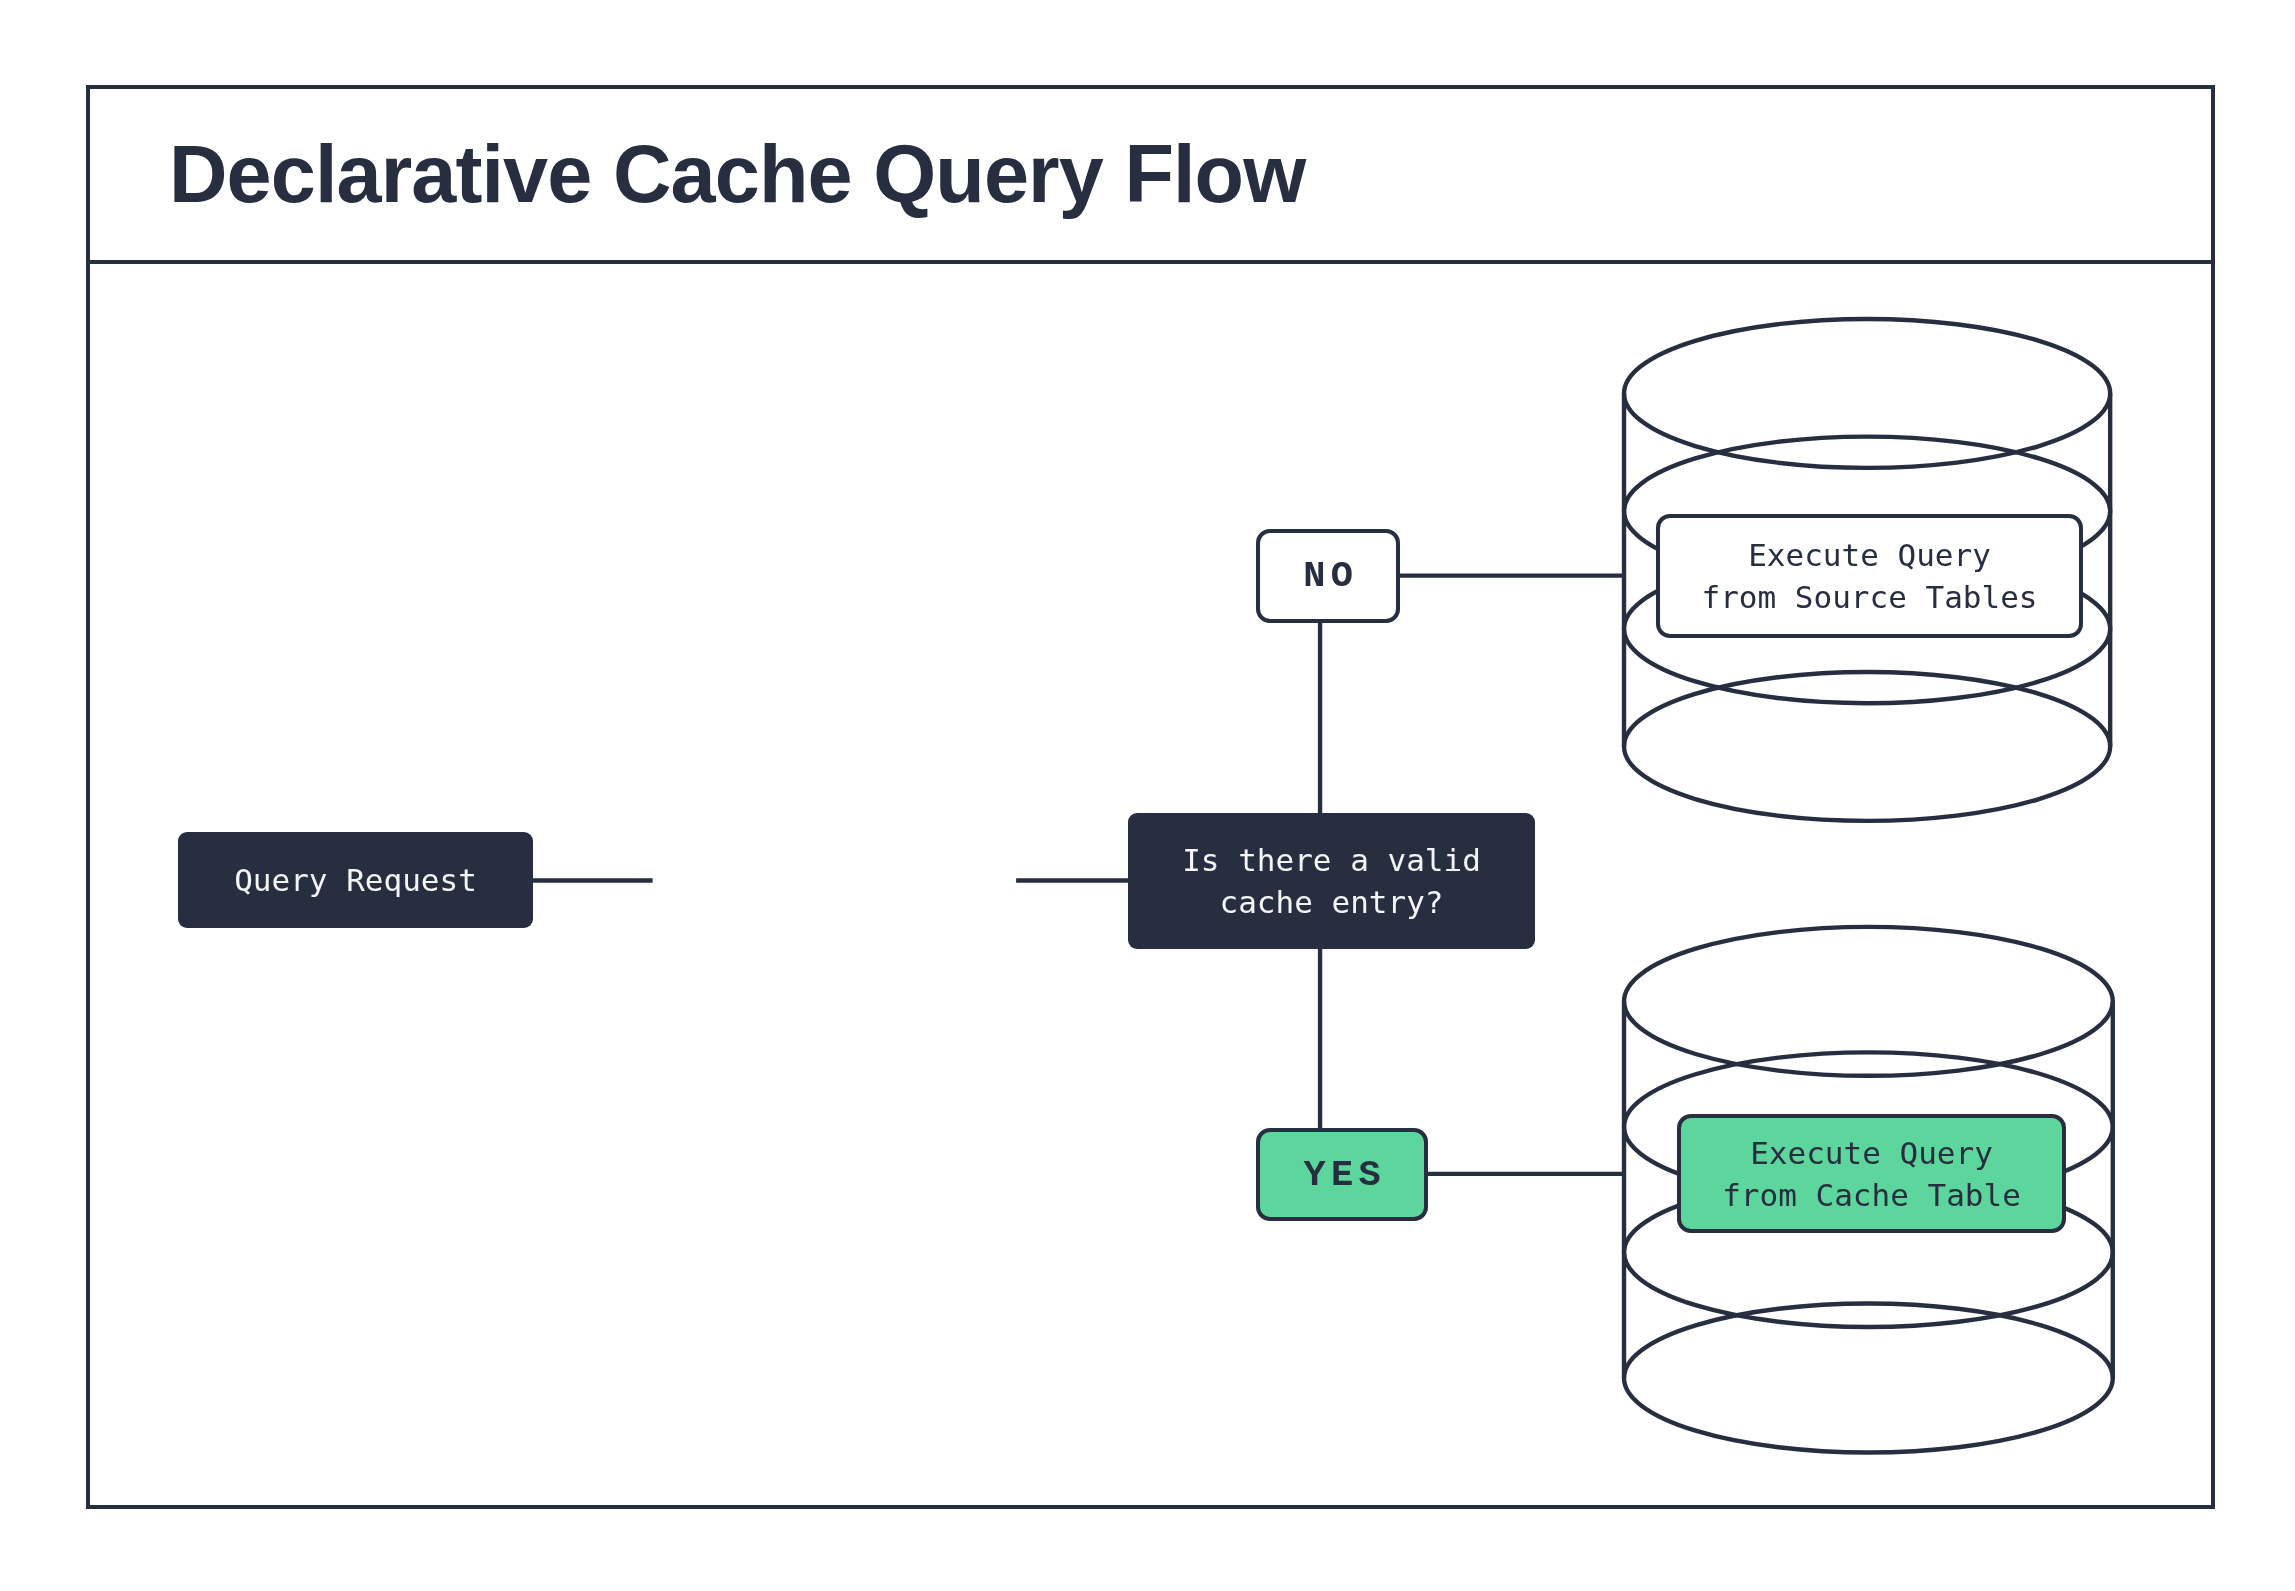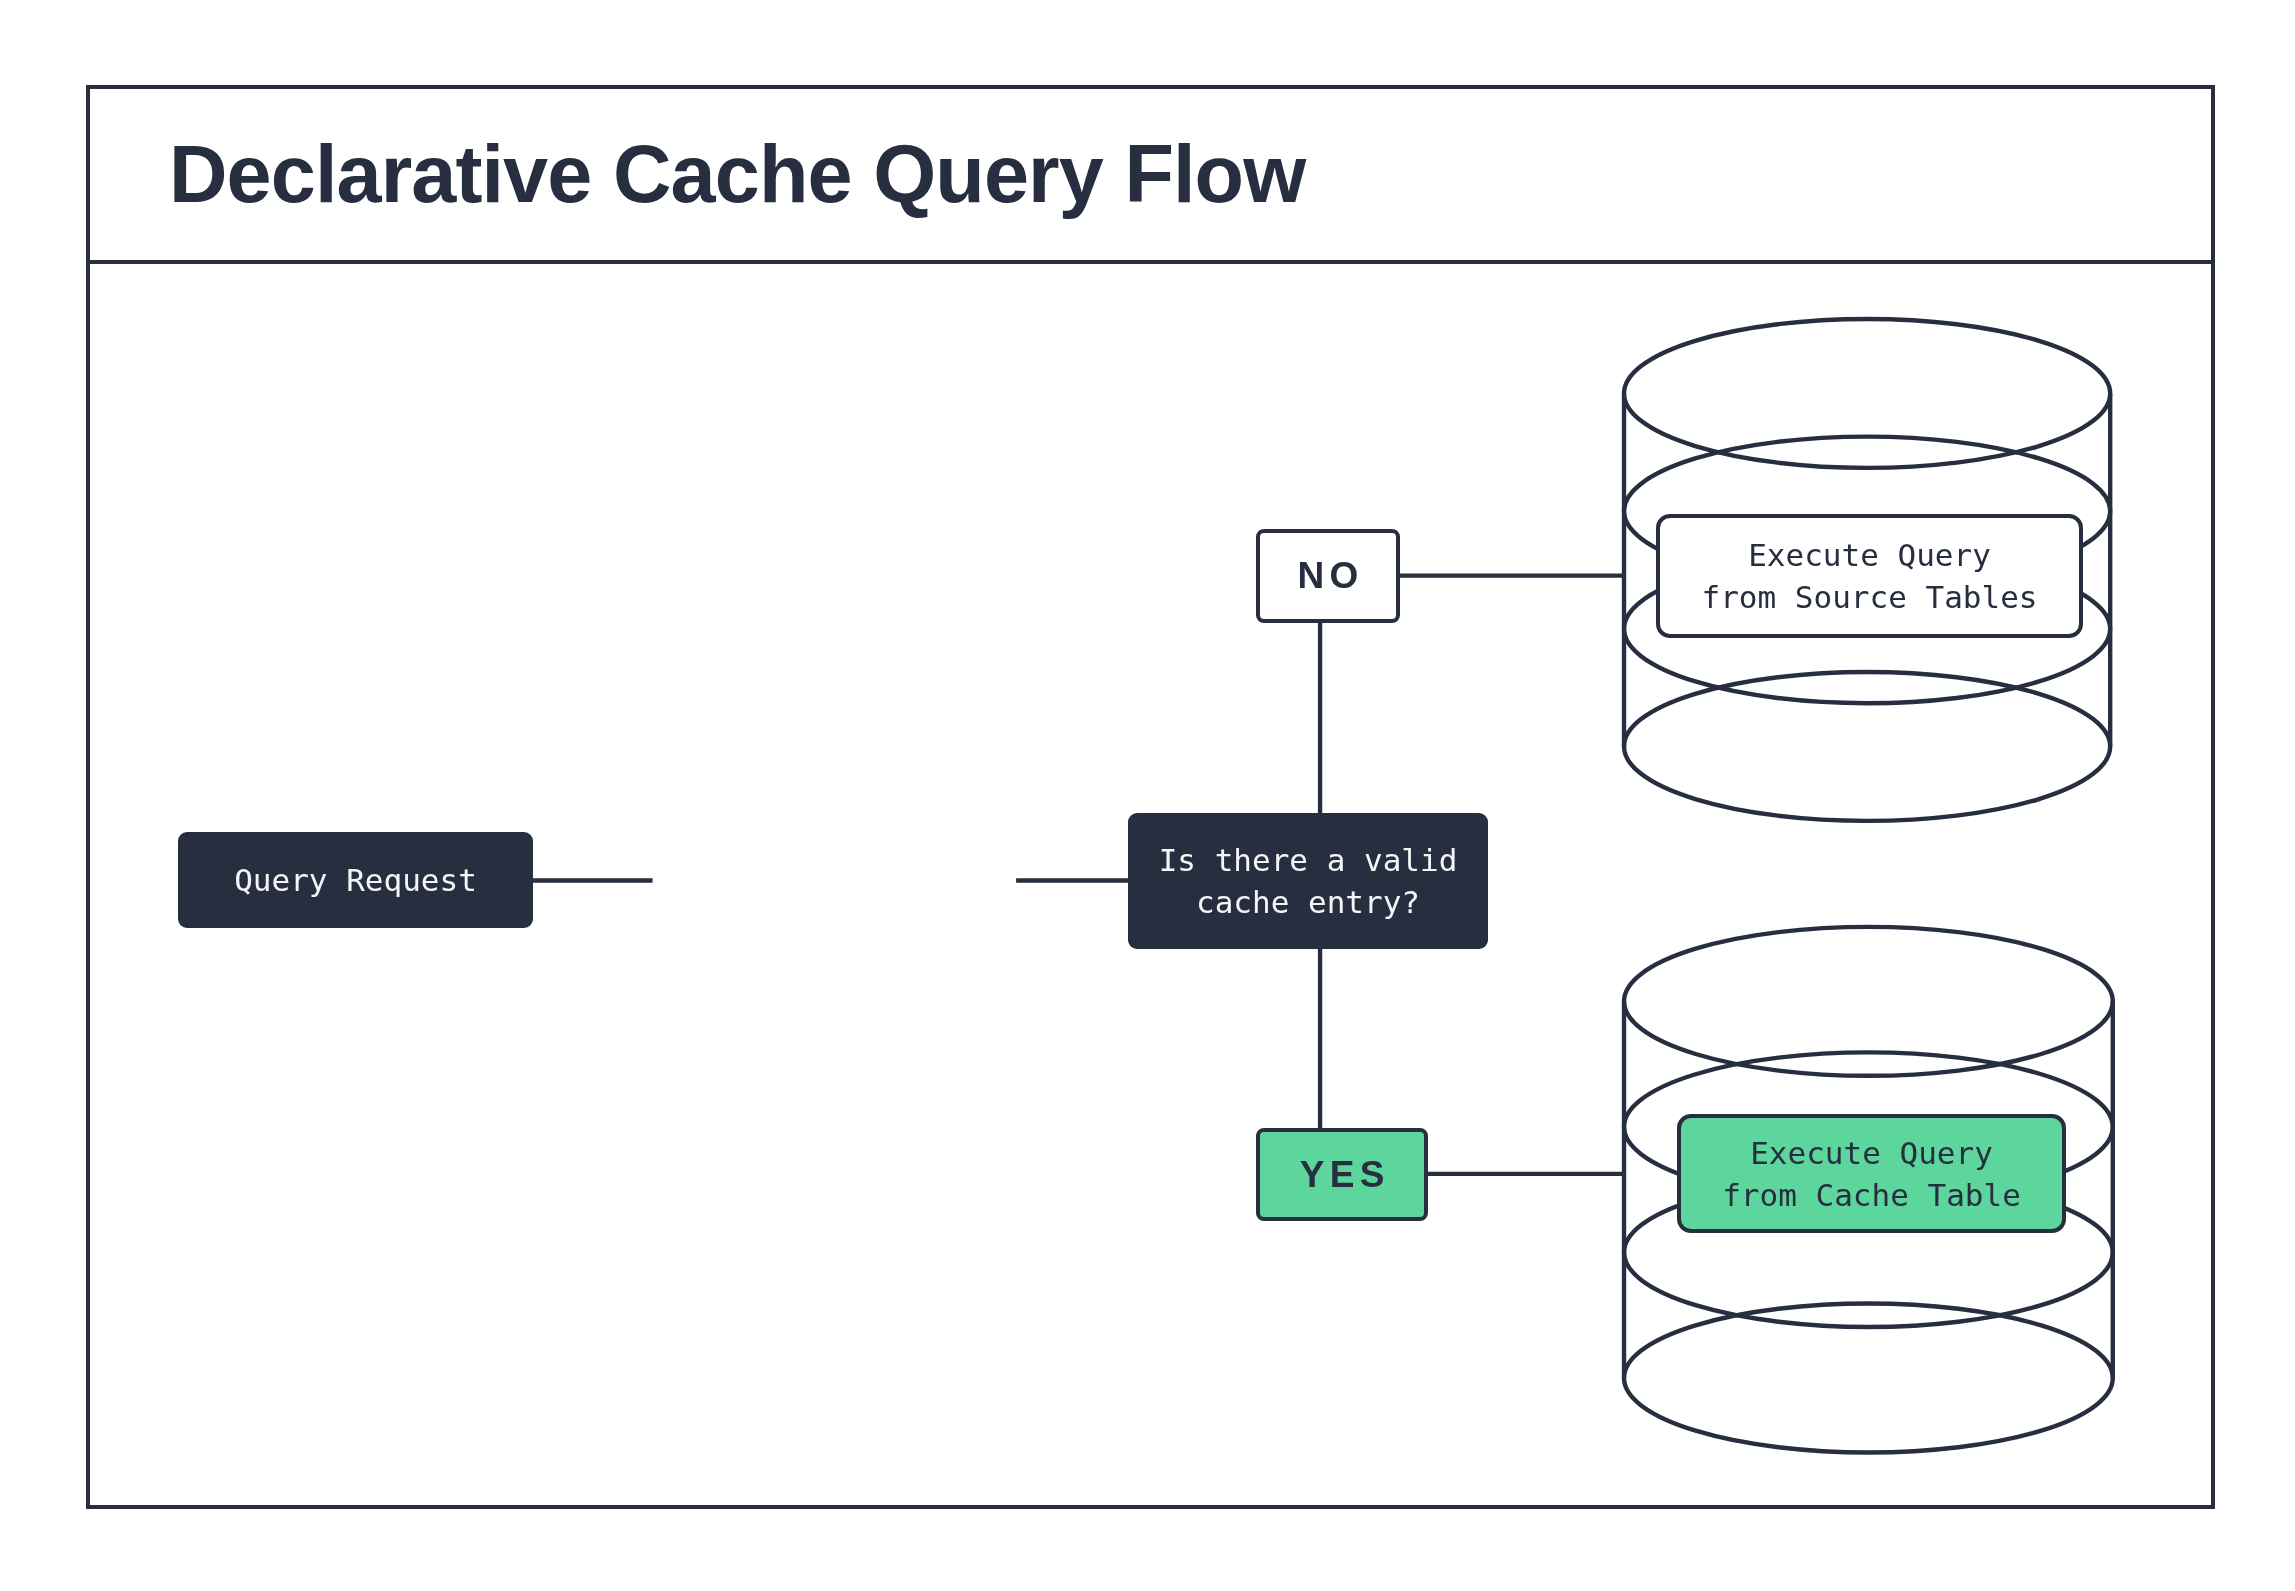--- a/index.html
+++ b/index.html
@@ -50,30 +50,30 @@
     text-align:center;
     font-family:"DejaVu Sans Mono",monospace;
     font-size:31px;line-height:42px;
     white-space:pre-line;
     border-radius:16px;
   }
   .node.dark{background:var(--dark);color:var(--text_light);border-radius:9px;}
   .node.green{background:var(--green);color:var(--dark);border:4.4px solid var(--dark);}
   .node.light{background:var(--bg);color:var(--dark);border:4.4px solid var(--dark);}
   .node.branch{
-    font-family:Liberation Sans, sans-serif;
+    font-family:Liberation Mono, monospace;
     font-weight:bold;font-size:37px;letter-spacing:5.3px;
     text-indent:5.3px;
-    border-radius:8px;
+    border-radius:14px;
   }
   .node.dblabel{border-radius:14px;}
 
   #query-box   {left:178px; top:832px;  width:355px; height:96px;}
   #check-box   {left:642px; top:813px;  width:377px; height:135px;}
-  #decision-box{left:1128px;top:813px;  width:360px; height:136px;}
+  #decision-box{left:1128px;top:813px;  width:407px; height:136px;}
   #no-box      {left:1256px;top:529px;  width:144px; height:94px;}
   #yes-box     {left:1256px;top:1128px; width:172px; height:93px;}
   #source-box  {left:1656px;top:514px;  width:427px; height:124px;}
   #cache-box   {left:1677px;top:1114px; width:389px; height:119px;}
 </style>
 </head>
 <body>
 
 <div class="canvas">
 

